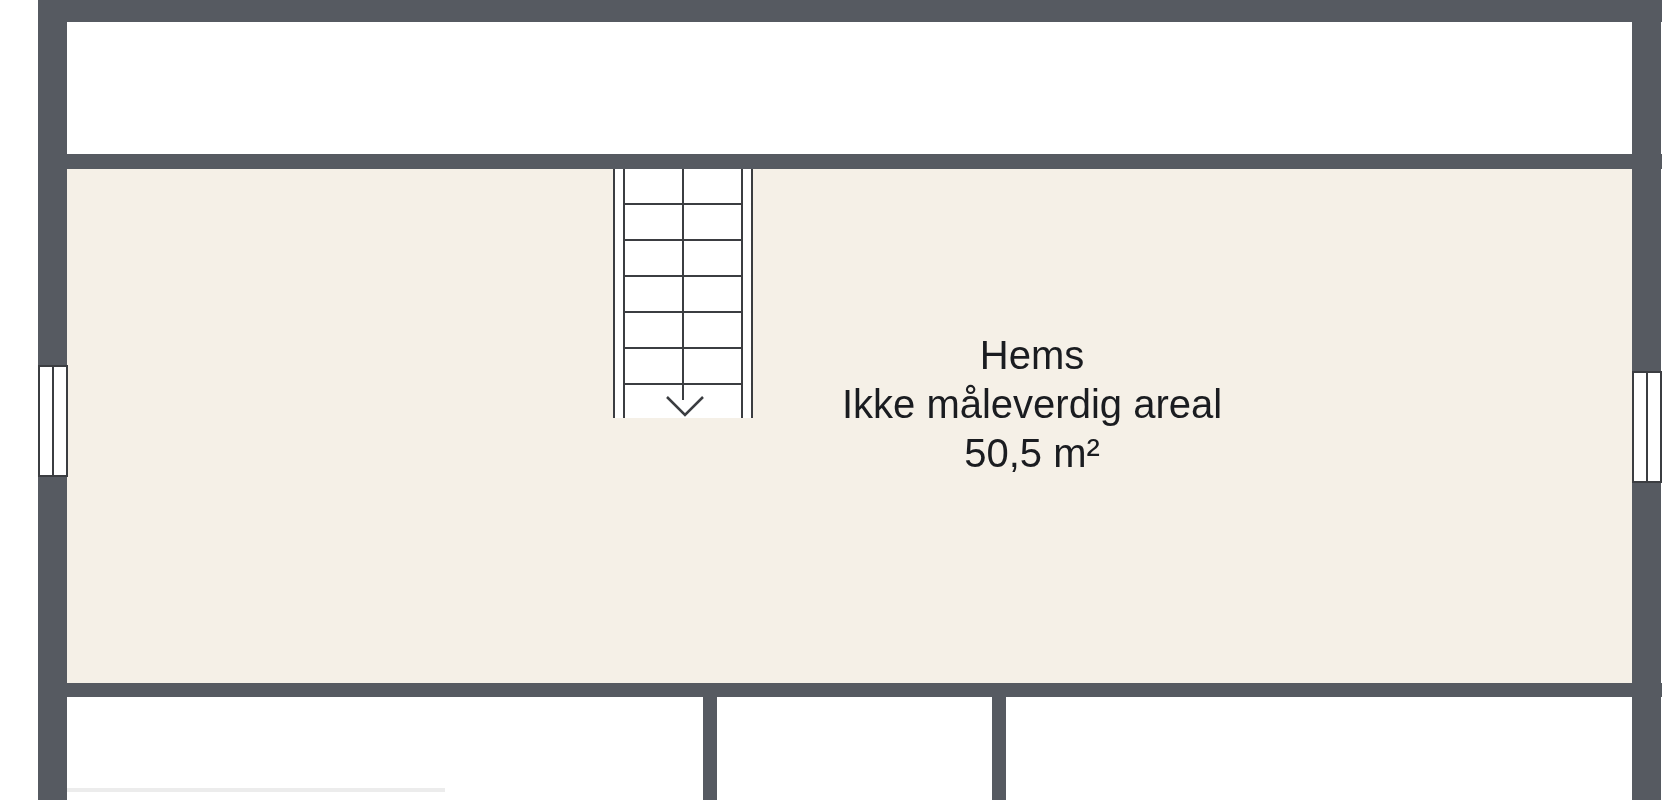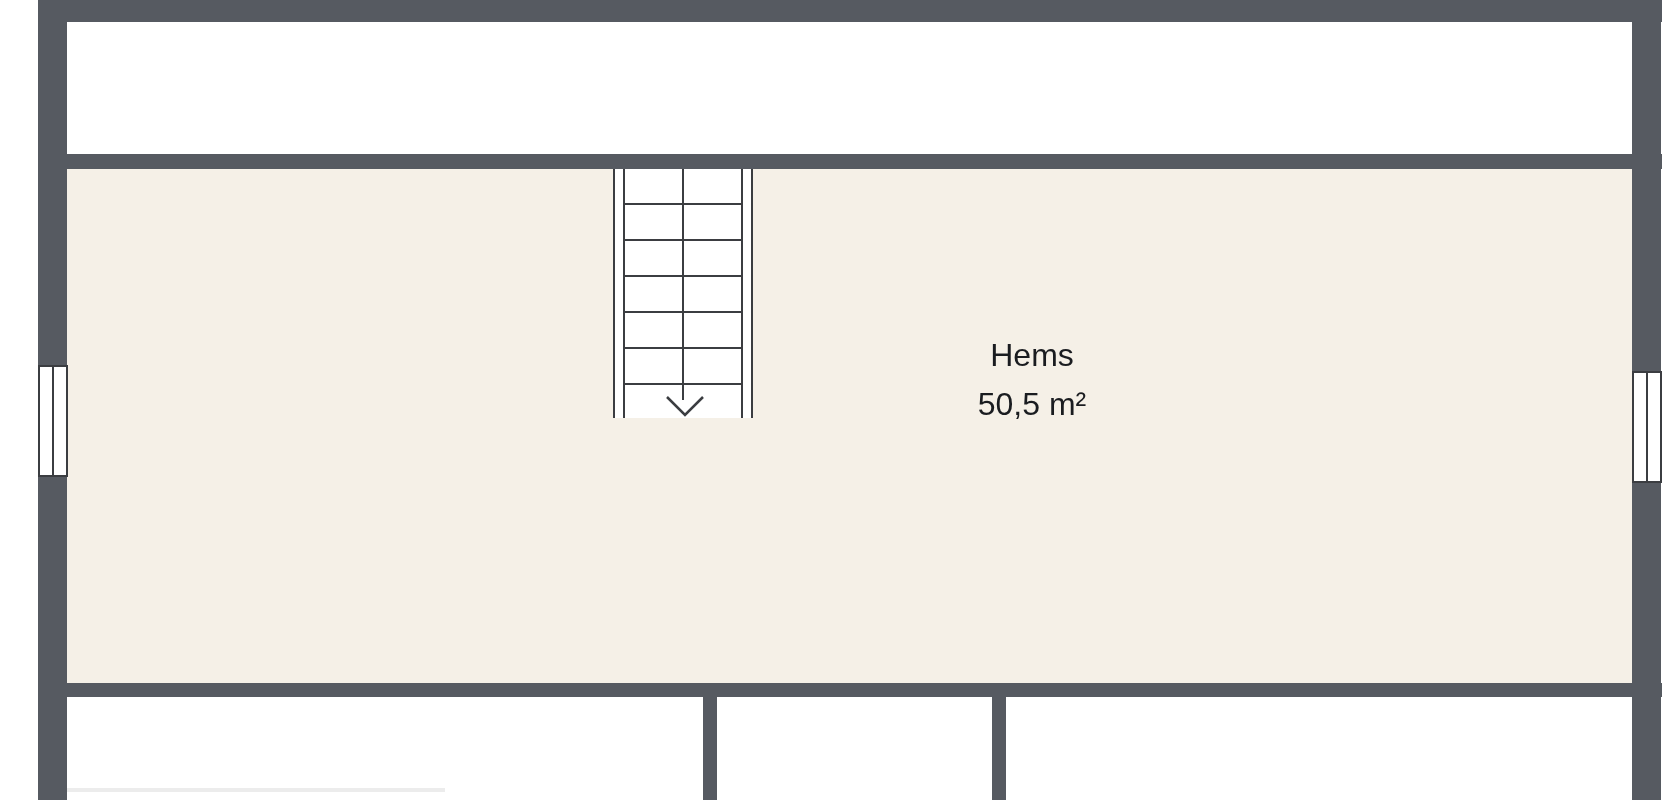--- a/index.html
+++ b/index.html
@@ -31,21 +31,21 @@
   .stairs{left:613px;top:168px;width:140px;height:250px;background:#ffffff;
     border-left:2px solid var(--line,#3b3d41);border-right:2px solid var(--line,#3b3d41);
     box-sizing:border-box;z-index:2;}
   .stringer{position:absolute;top:0;width:2px;height:100%;background:var(--line,#3b3d41);}
   .stringer.l{left:8px;} .stringer.r{right:8px;}
   .tread{position:absolute;left:10px;right:10px;height:2px;background:var(--line,#3b3d41);}
   .centerline{position:absolute;left:50%;top:0;width:2px;height:232px;margin-left:-1px;background:var(--line,#3b3d41);}
   .stair-arrow{position:absolute;left:0;top:0;width:136px;height:250px;}
   
   .room-label{left:732px;top:331px;width:600px;z-index:5;
-    text-align:center;color:var(--text,#1a1c20);font-size:32px;line-height:49px;}
+    text-align:center;color:var(--text,#1a1c20);font-size:40px;line-height:49px;}
   
   .faint-line{left:67px;top:788px;width:378px;height:4px;background:#ececec;z-index:2;}
 </style>
 </head>
 <body>
 
 <div class="abs room-upper"></div>
 <div class="abs room-hems"></div>
 <div class="abs room-lower"></div>
 
@@ -78,14 +78,15 @@
 
 <div class="abs window window-left">
   <div class="mullion"></div>
 </div>
 <div class="abs window window-right">
   <div class="mullion"></div>
 </div>
 
 <div class="abs room-label">
   <div>Hems</div>
+  <div>Ikke måleverdig areal</div>
   <div>50,5 m²</div>
 </div>
 
 </body></html>

